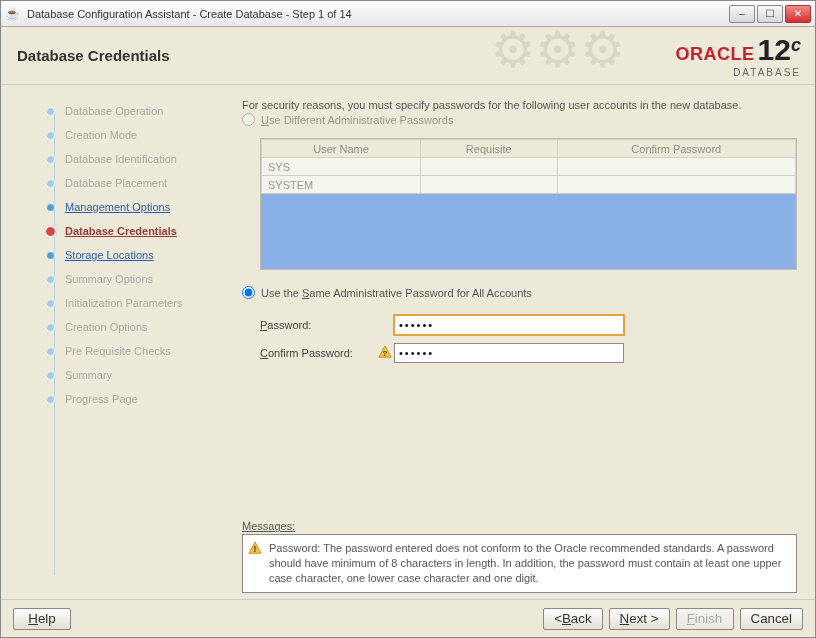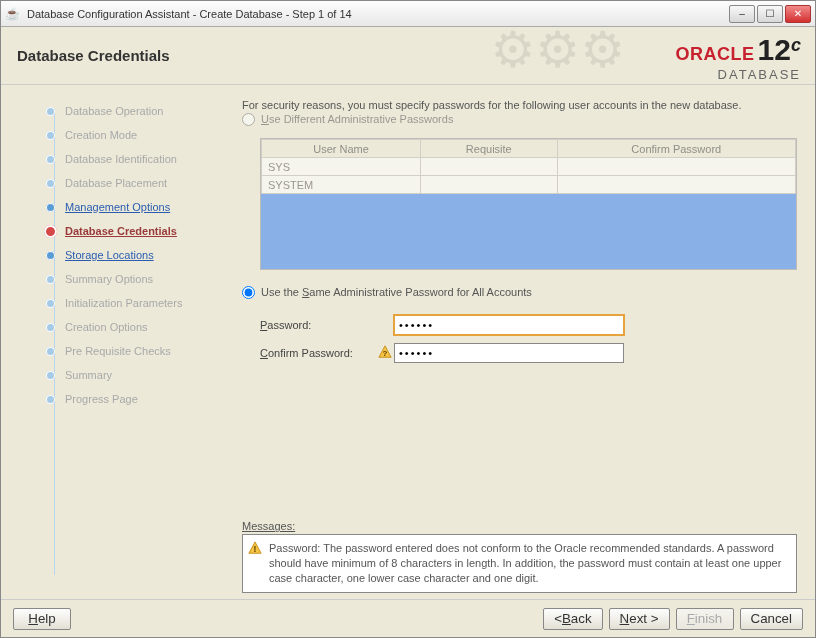--- a/index.html
+++ b/index.html
@@ -54,21 +54,21 @@
     overflow:hidden;
   }
   .header h1 {
     margin:0; font-size:15px; font-weight:bold; color:#333;
   }
   .header .logo {
     position:absolute; right:14px; top:6px;
     text-align:right;
   }
   .logo .oracle { color:#c7202e; font-weight:bold; font-size:18px; letter-spacing:0.5px;}
-  .logo .db { color:#666; font-size:13px; letter-spacing:2px; }
+  .logo .db { color:#666; font-size:10px; letter-spacing:2px; }
   .logo .ver { font-size:30px; font-weight:bold; color:#222; }
   .logo .ver sup { font-style:italic; font-size:18px; vertical-align: top; position:relative; top:2px;}
   .gears {
     position:absolute; right:190px; top:-6px; opacity:0.12;
     font-size:50px; color:#555; pointer-events:none;
   }
   .body {
     flex:1; display:flex; overflow:hidden;padding-left:31px;
   }
   .sidebar {
@@ -92,21 +92,21 @@
   }
   .step.link .dot { background:#5a9bd4; }
   .step span { color:#a9a9a9; }
   .step.link span { color:#2a5db0; text-decoration:underline; cursor:pointer; }
   .step.current span { color:#9a3a3a; font-weight:bold; text-decoration:underline; }
   .main {
     flex:1; padding:14px 18px 6px 10px;
     display:flex; flex-direction:column;
   }
   .intro { color:#555; }
-  .radio-row { display:flex; align-items:flex-start; gap:6px; margin:2px 0 8px 0; }
+  .radio-row { display:flex; align-items:center; gap:6px; margin:2px 0 8px 0; }
   .radio-row input { margin:0; }
   .radio-row label { color:#555; }
   .radio-row label .ul { text-decoration:underline; }
   .table-wrap {
     border:1px solid #999; background:#3b82f6;
     height:132px; overflow:auto;
     margin:4px 0 14px 18px;
   }
   table { border-collapse:collapse; width:100%; font-size:11px; }
   th,td { border:1px solid #bbb; padding:2px 6px; text-align:left; height:18px; }

